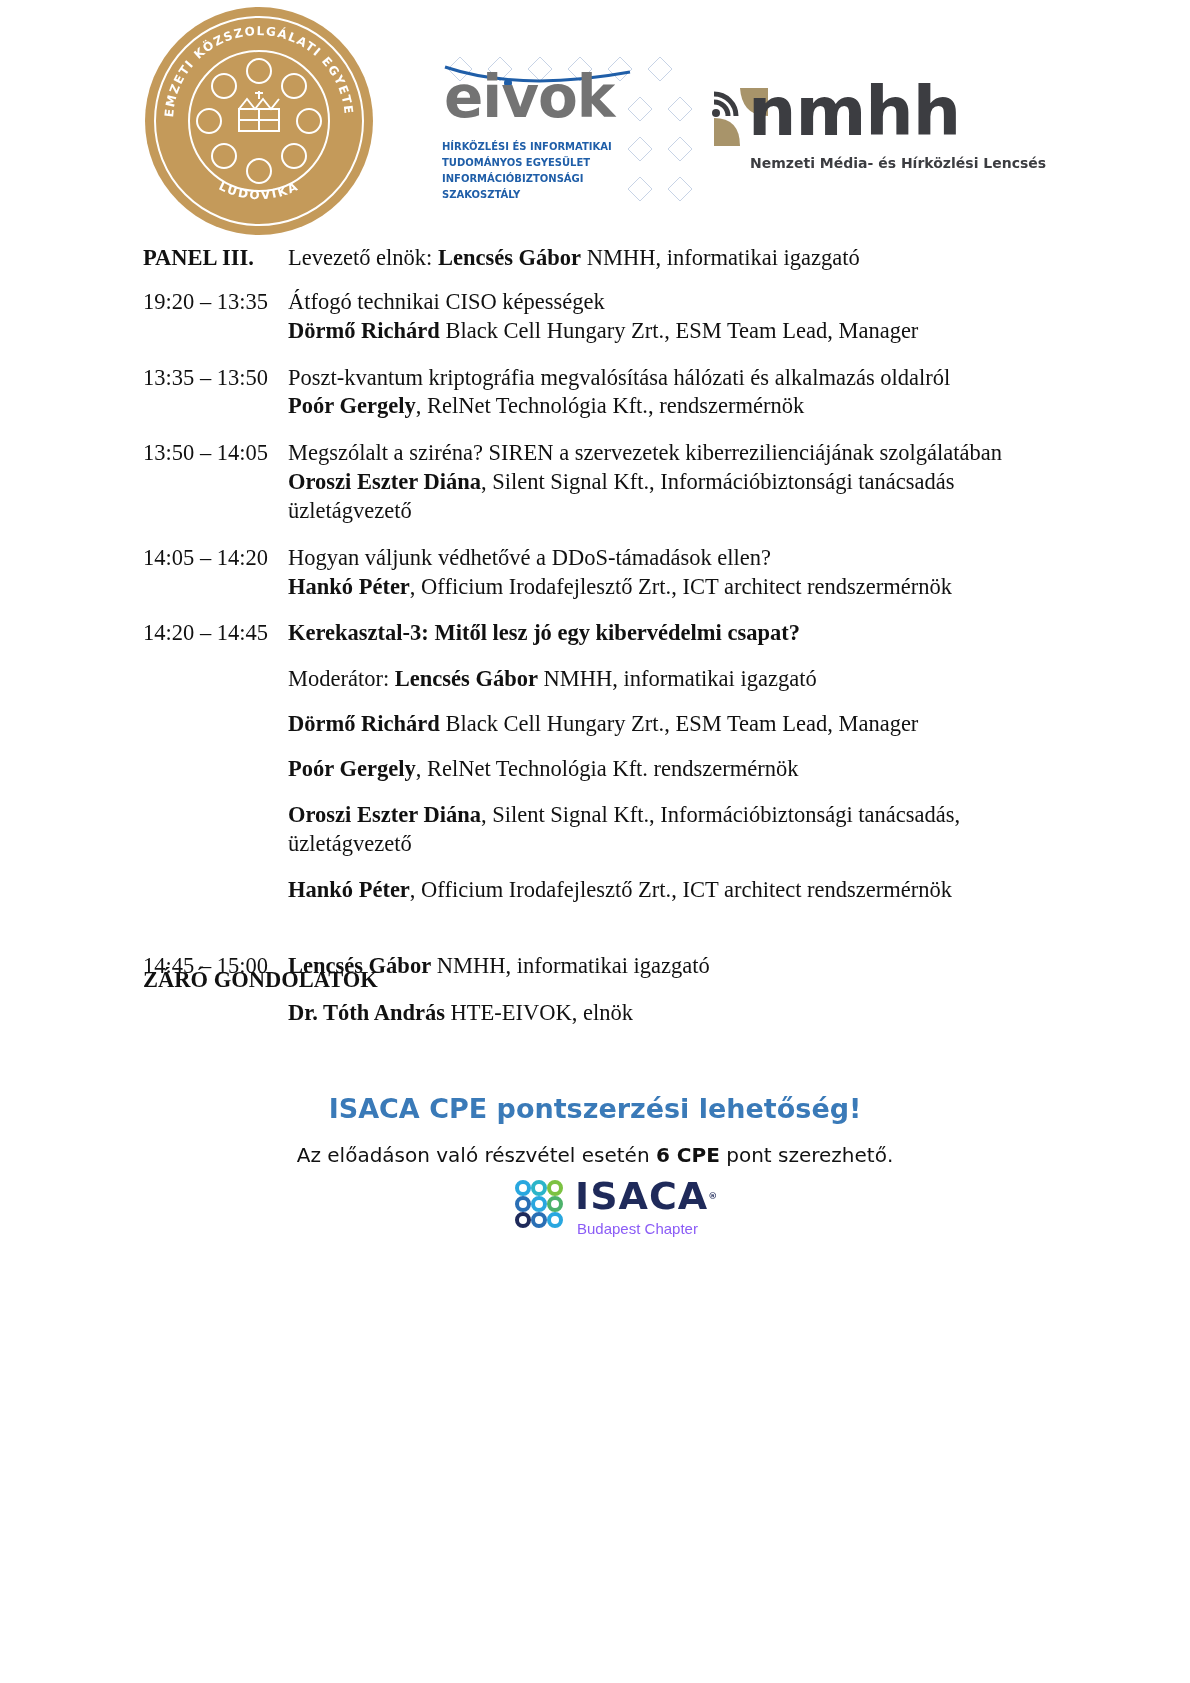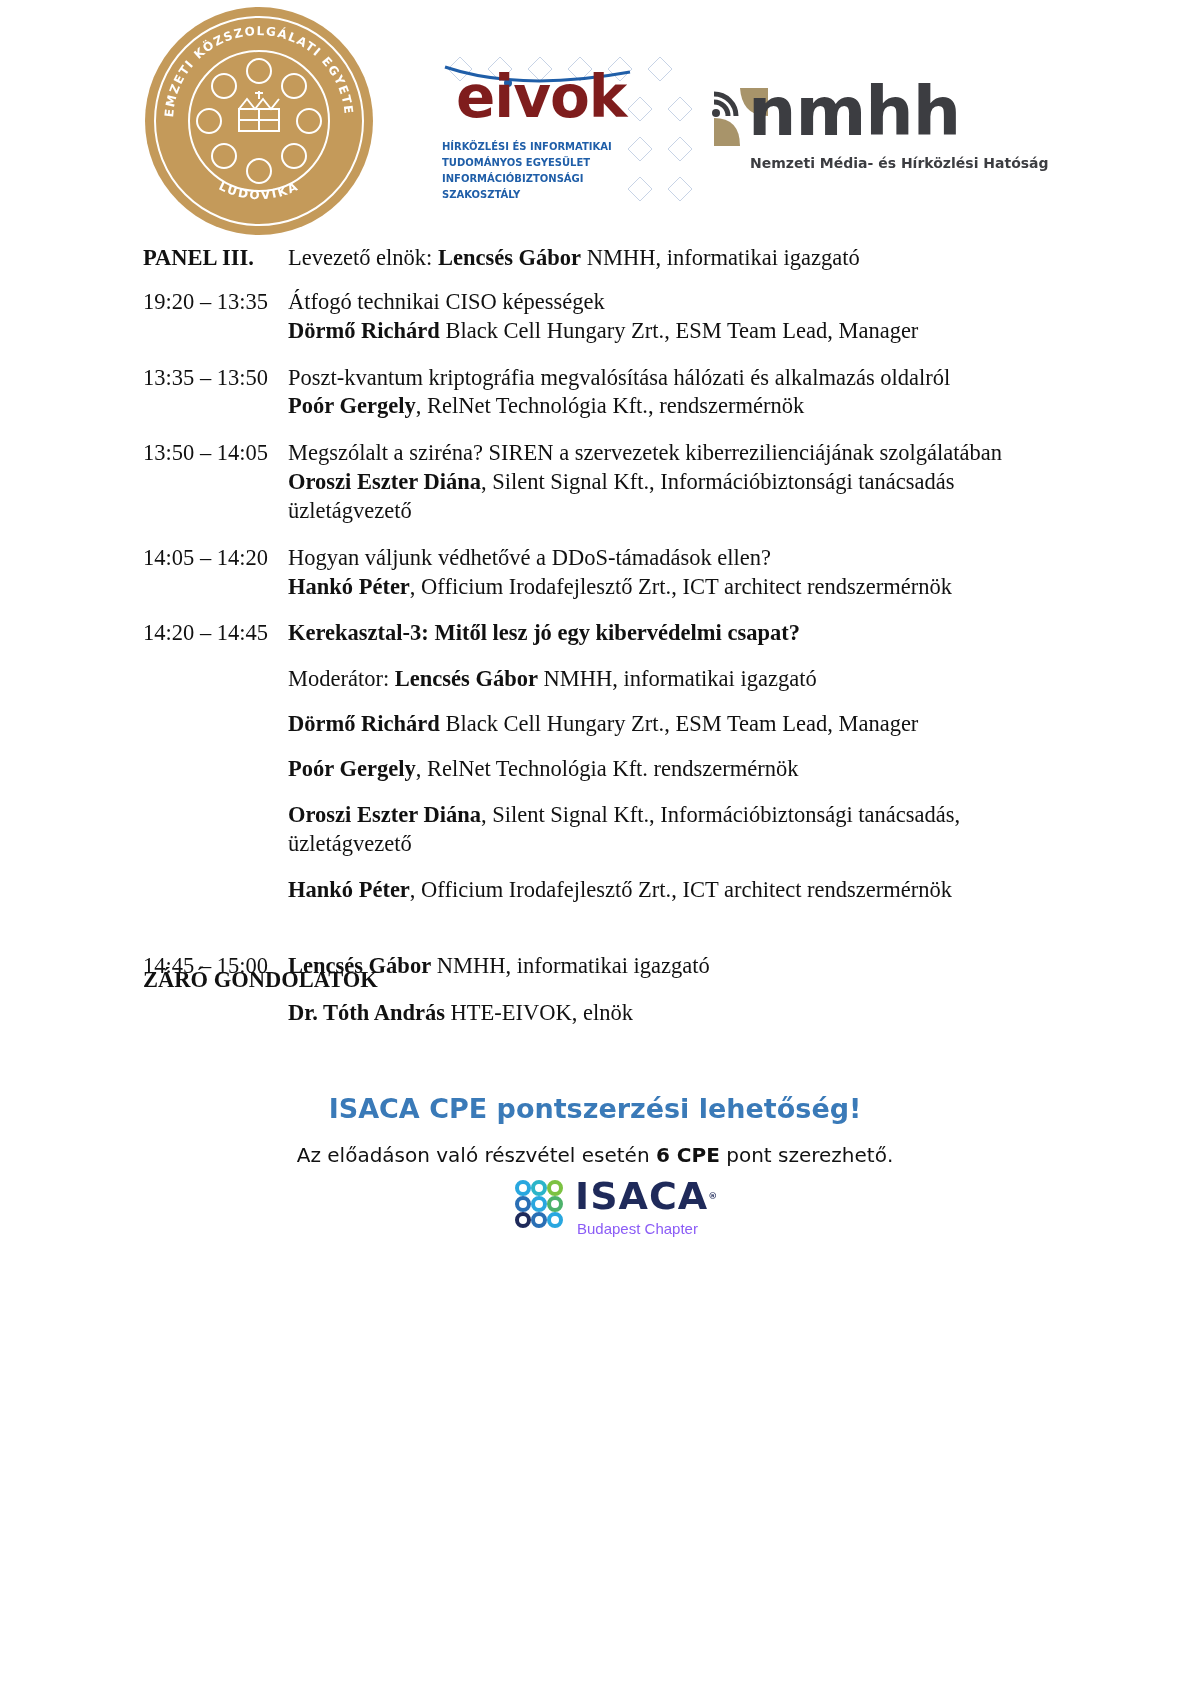--- a/index.html
+++ b/index.html
@@ -57,39 +57,39 @@
 
 <div class="abs" style="left:440px; top:47px; width:258px; height:162px;">
   <svg class="abs" style="left:0; top:0;" width="258" height="162">
     <g fill="none" stroke="#c7d3e6" stroke-width="1">
       <path d="M20 10 l12 12 l-12 12 l-12 -12 z M60 10 l12 12 l-12 12 l-12 -12 z M100 10 l12 12 l-12 12 l-12 -12 z M140 10 l12 12 l-12 12 l-12 -12 z M180 10 l12 12 l-12 12 l-12 -12 z M220 10 l12 12 l-12 12 l-12 -12 z"></path>
       <path d="M200 50 l12 12 l-12 12 l-12 -12 z M240 50 l12 12 l-12 12 l-12 -12 z M200 90 l12 12 l-12 12 l-12 -12 z M240 90 l12 12 l-12 12 l-12 -12 z M200 130 l12 12 l-12 12 l-12 -12 z M240 130 l12 12 l-12 12 l-12 -12 z"></path>
     </g>
     <path d="M5 20 Q 80 45 190 25" fill="none" stroke="#1f5ea8" stroke-width="3"></path>
     <circle cx="68" cy="36" r="4" fill="#1f5ea8"></circle>
   </svg>
-  <div class="abs" style="left:16px; top:20px; font-family:'DejaVu Sans', sans-serif; font-weight:bold; font-size:58px; line-height:60px; color:#7f1d1d; letter-spacing:-1px;">eivok</div>
+  <div class="abs" style="left:4px; top:20px; font-family:'DejaVu Sans', sans-serif; font-weight:bold; font-size:58px; line-height:60px; color:#737373; letter-spacing:-1px;">eivok</div>
   <div class="abs eivok-sub" style="left:2px; top:92px;">
     <div>HÍRKÖZLÉSI ÉS INFORMATIKAI</div>
     <div>TUDOMÁNYOS EGYESÜLET</div>
     <div>INFORMÁCIÓBIZTONSÁGI</div>
     <div>SZAKOSZTÁLY</div>
   </div>
 </div>
 
 <div class="abs" style="left:712px; top:82px; width:330px; height:95px;">
   <svg class="abs" style="left:0; top:4px;" width="58" height="60">
     <path d="M28 2 L56 2 L56 30 Q 30 30 28 2 Z" fill="#a8946a"></path>
     <path d="M2 32 Q 28 32 28 60 L2 60 Z" fill="#a8946a"></path>
     <path d="M2 8 A 22 22 0 0 1 24 30" fill="none" stroke="#3c3d41" stroke-width="5"></path>
     <path d="M2 16 A 14 14 0 0 1 16 30" fill="none" stroke="#3c3d41" stroke-width="5"></path>
     <circle cx="4" cy="27" r="4" fill="#3c3d41"></circle>
   </svg>
   <div class="abs" style="left:36px; top:-6px; font-family:'DejaVu Sans', sans-serif; font-weight:bold; font-size:68px; line-height:72px; color:#3c3d41; letter-spacing:-1px;text-align:center;">nmhh</div>
-  <div class="abs nmhh-sub" style="left:38px; top:73px; white-space:nowrap;">Nemzeti Média- és Hírközlési Hatóság</div>
+  <div class="abs nmhh-sub" style="left:38px; top:73px; white-space:nowrap;">Nemzeti Média- és Hírközlési Lencsés</div>
 </div>
 
 <div class="line time" style="top:243px;"><b>PANEL III.</b></div>
 <div class="line content" style="top:243px;"><span>Levezető elnök: </span><b>Lencsés Gábor</b><span> NMHH, informatikai igazgató</span></div>
 
 <div>
   <div class="line time" style="top:287px;">19:20 – 13:35</div>
   <div class="line content" style="top:287px;">Átfogó technikai CISO képességek</div>
   <div class="line content" style="top:316px;"><b>Dörmő Richárd</b><span> Black Cell Hungary Zrt., ESM Team Lead, Manager</span></div>
 </div>

